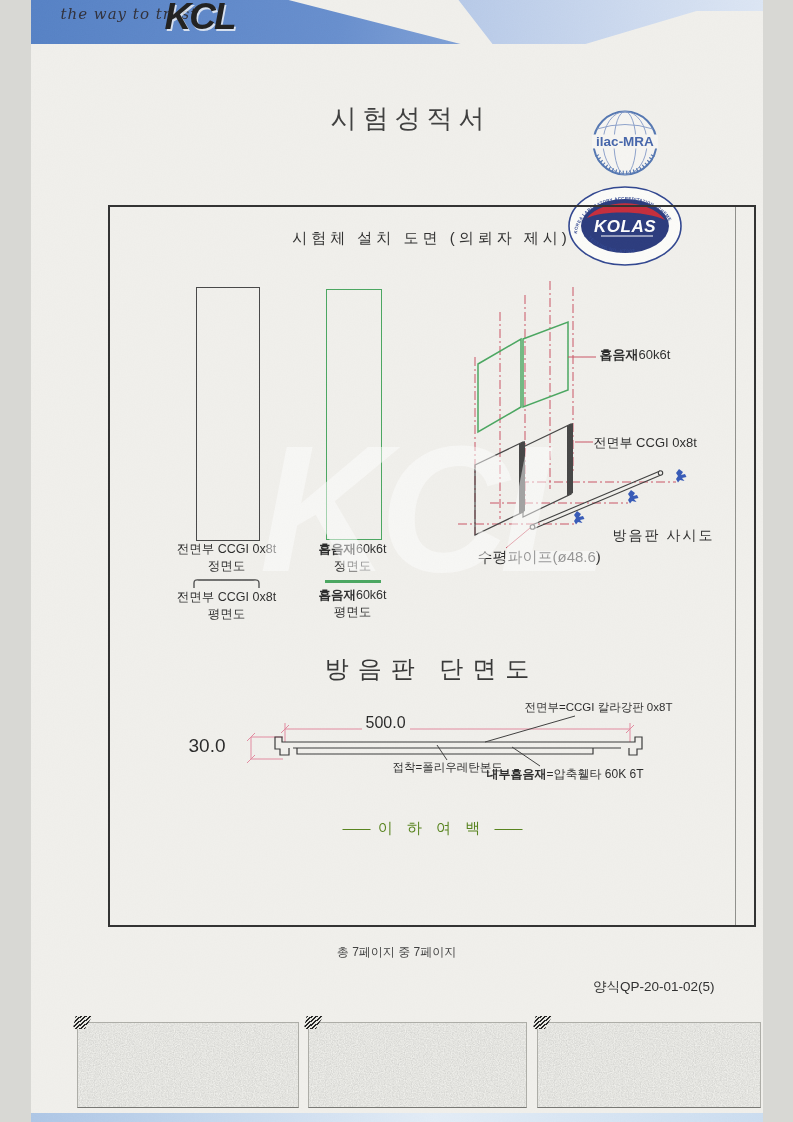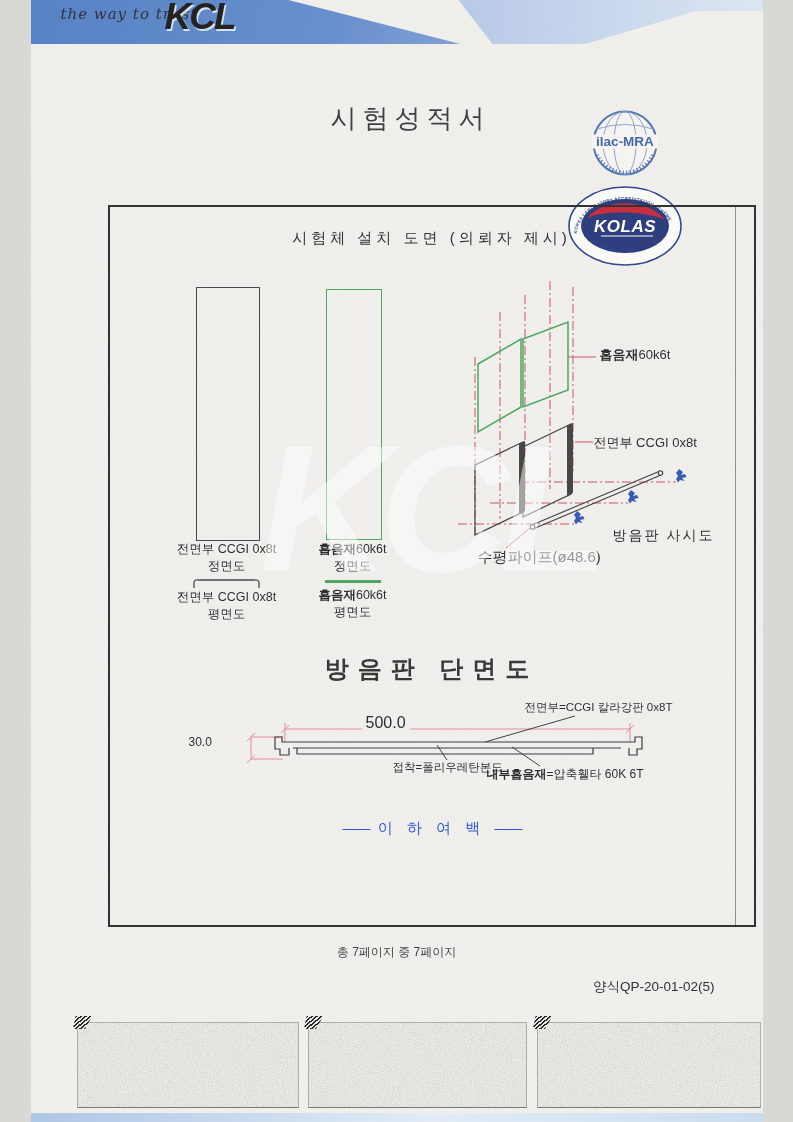--- a/index.html
+++ b/index.html
@@ -32,27 +32,27 @@
   .rect-absorb{position:absolute;left:216px;top:82px;width:54px;height:249px;border:1.6px solid #3fa257;}
   .lbl{position:absolute;white-space:nowrap;color:#1d1d1d;}
   .lbl-col{position:absolute;top:334px;text-align:center;font-size:12.5px;line-height:17px;color:#1d1d1d;}
   .col-front{left:37px;width:160px;}
   .col-absorb{left:180px;width:126px;}
   .green-bar{width:56px;height:3px;background:#3fa257;margin:5px auto 4px auto;}
   .bracket-svg{display:block;margin:1px auto 0 auto;}
   .exploded-svg{position:absolute;left:340px;top:60px;}
   .section-svg{position:absolute;left:75px;top:495px;}
   .section-title{position:absolute;top:446px;left:0;right:0;text-align:center;
-    font-size:24px;letter-spacing:9px;color:#2a2a2a;font-weight:700;}
+    font-size:24px;letter-spacing:9px;color:#2a2a2a;font-weight:400;}
   .dim-500{position:absolute;left:252px;top:507px;font-size:16px;color:#1a1a1a;
     background:#f1f0ec;padding:0 4px;}
-  .dim-30{position:absolute;left:79px;top:528px;font-size:12px;color:#1a1a1a;}
+  .dim-30{position:absolute;left:79px;top:528px;font-size:19px;color:#1a1a1a;}
   .note{font-size:11.5px;color:#1b1b1b;}
   .end-note{position:absolute;top:612px;left:0;right:0;text-align:center;font-size:15px;
-    letter-spacing:5px;color:#1d4ed8;}
+    letter-spacing:5px;color:#4d7c0f;}
   .end-note .dash{letter-spacing:-2px;}
   .watermark{position:absolute;left:150px;top:212px;font-size:180px;font-weight:bold;
     font-style:italic;letter-spacing:-10px;color:rgba(255,255,255,.5);z-index:30;
     pointer-events:none;line-height:1;}
   
   .page-info{position:absolute;top:944px;left:0;right:0;text-align:center;font-size:12px;color:#333;}
   .form-no{position:absolute;top:956px;right:48px;font-size:13.5px;color:#222;margin-top:22px;}
   
   .sec-block{position:absolute;top:1022px;height:84px;border:1px solid #a9a9a3;
     border-bottom-color:#6f6f6b;background:#c3c3bd;}

